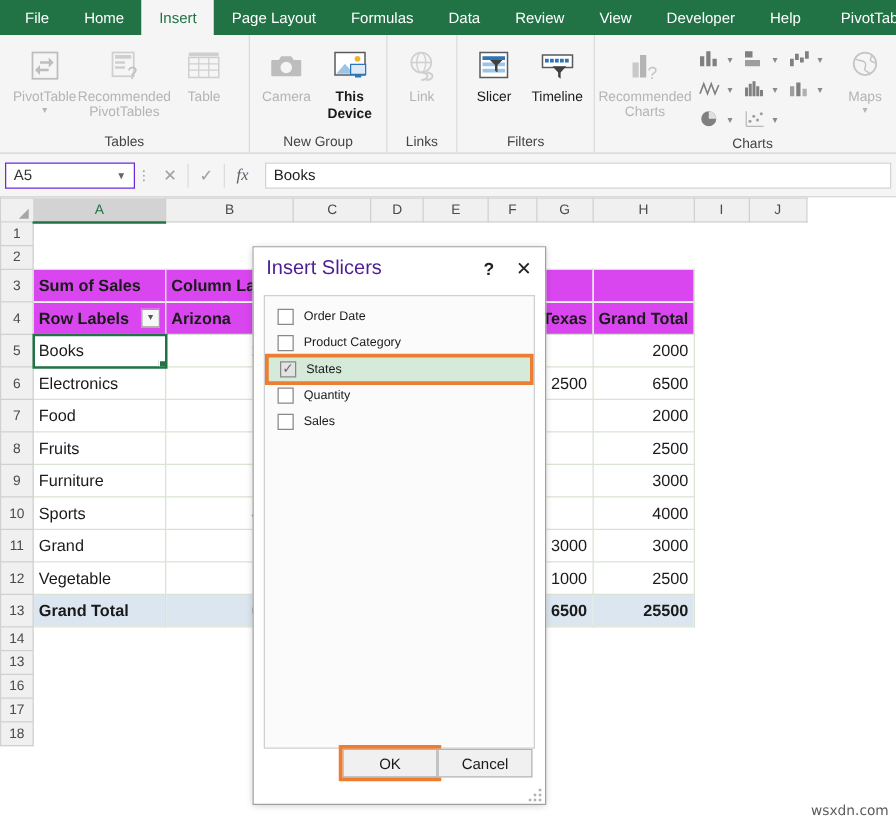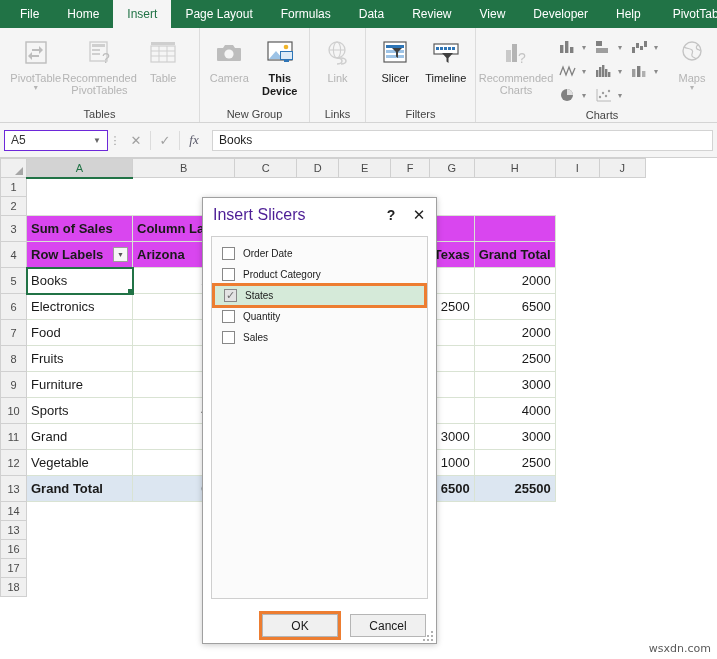--- a/index.html
+++ b/index.html
@@ -222,22 +222,22 @@
     border: 1px solid #888; background: #fff;
     margin-right: 8px;
     display: inline-flex; align-items: center; justify-content: center;
     flex: 0 0 auto;
   }
   .cbox.checked { background: #e3e3e3; }
   .cbox.checked::after {
     content: "\2713"; font-size: 11px; color: #6e6e6e; line-height: 11px;
   }
   .dlg-foot {
-    height: 44px; display: flex; align-items: flex-end;
-    justify-content: flex-end; gap: 12px; padding: 0 10px 6px 0;
+    height: 44px; display: flex; align-items: flex-start;
+    justify-content: flex-end; gap: 0; padding: 0 10px 6px 0;
     position: relative;
   }
   .dbtn {
     width: 76px; height: 23px;
     border: 1px solid #b5b5b5; background: #f0f0f0;
     font-size: 12px; color: #1a1a1a;
     display:flex; align-items:center; justify-content:center;
   }
   .dbtn.hl { outline: 3px solid #ed7d31; outline-offset: 0px; }
   .grip { position:absolute; right: 3px; bottom: 2px; width: 10px; height: 10px; }

